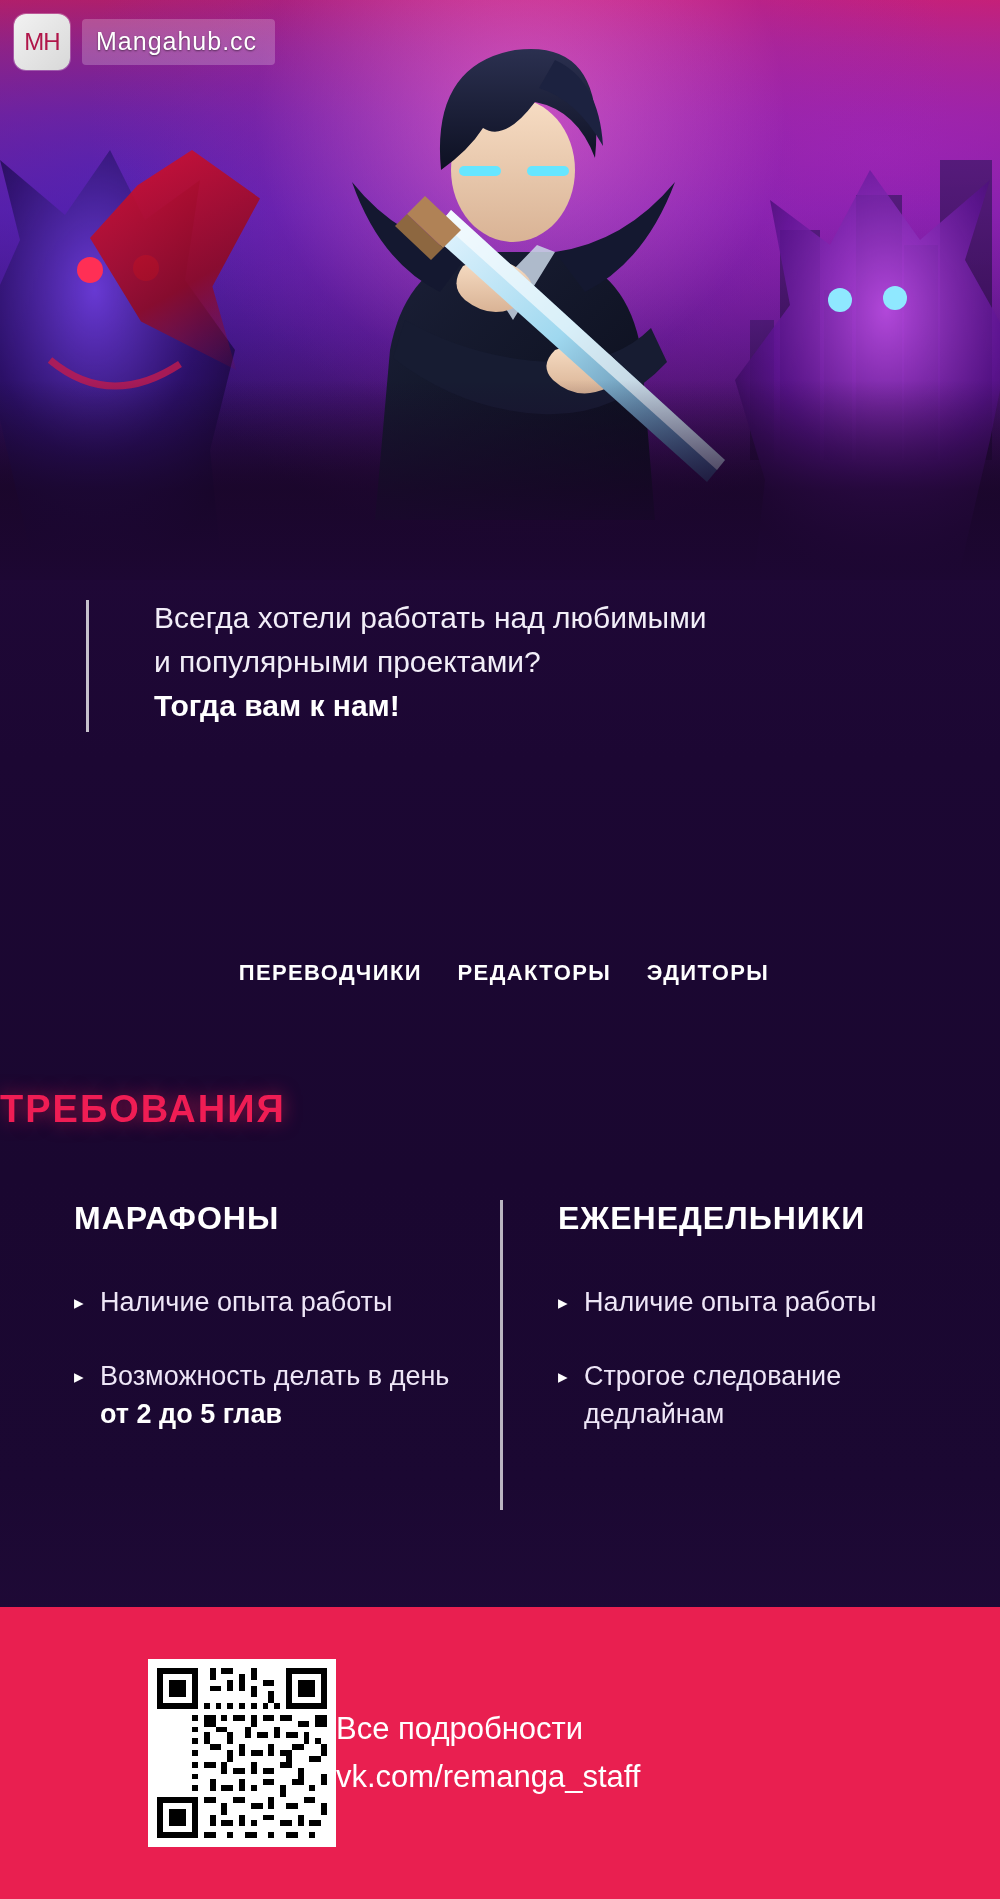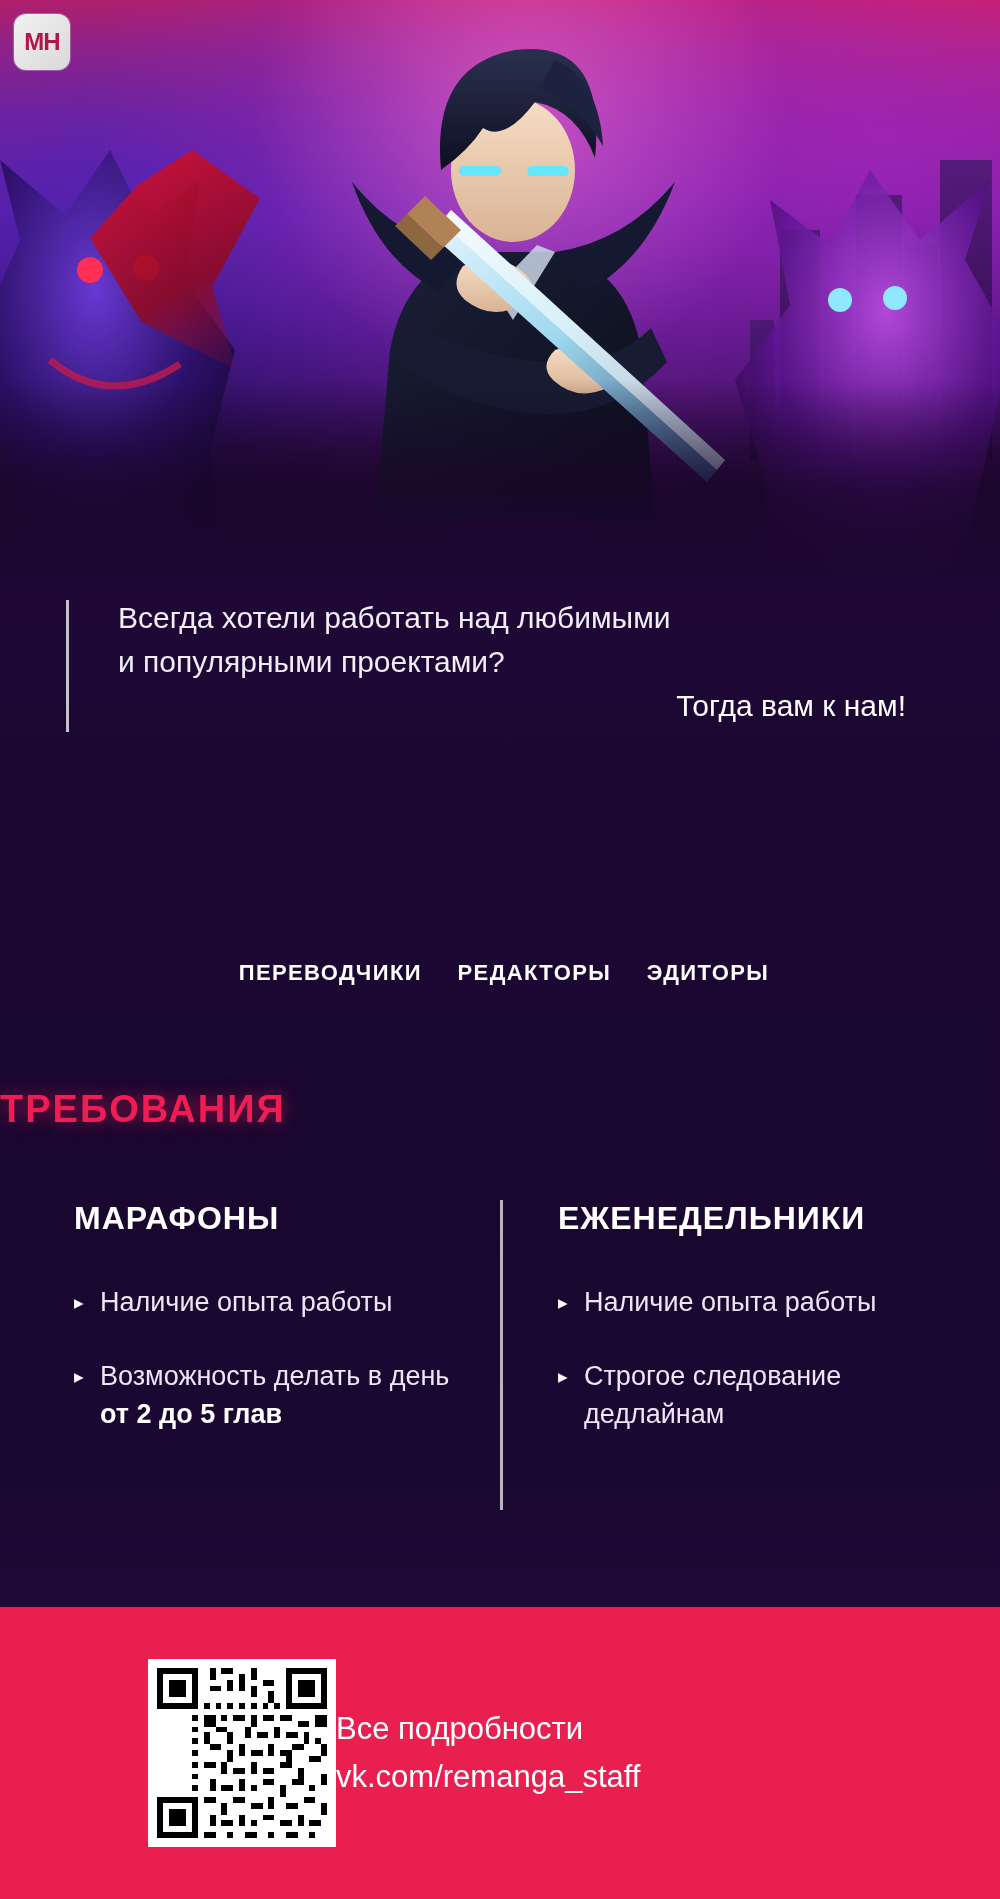--- a/index.html
+++ b/index.html
@@ -70,42 +70,42 @@
   
   .watermark {
     position: absolute; left: 14px; top: 14px;
     display: flex; align-items: center; gap: 12px;
     z-index: 6;
   }
   .wm-logo {
     width: 56px; height: 56px; border-radius: 12px;
     background: linear-gradient(135deg, #f2f2f2, #d8d8d8);
     display: flex; align-items: center; justify-content: center;
-    color: #b0164a; font-weight: bold; font-size: 24px; letter-spacing: -1px;
+    color: #b0164a; font-weight: normal; font-size: 24px; letter-spacing: -1px;
     box-shadow: 0 0 0 1px rgba(255,255,255,.25);
   }
   .wm-text {
     background: rgba(255,255,255,0.22);
     color: #fff; font-size: 25px; letter-spacing: 1px;
     padding: 8px 18px 9px 14px; border-radius: 4px;
     text-shadow: 0 1px 2px rgba(0,0,0,.5);
   }
 
   
   .intro {
-    position: absolute; left: 66px; top: 596px; width: 840px;
-    padding-left: 52px;
+    position: absolute; left: 86px; top: 596px; width: 840px;
+    padding-left: 68px;
     color: #ffffff;
   }
   .intro .bar {
     position: absolute; left: 0; top: 4px; width: 3px; height: 132px;
     background: rgba(255,255,255,0.75);
   }
   .intro p { font-size: 30px; line-height: 44px; color: #f2eef8; }
-  .intro p.strong { font-weight: normal; color: #ffffff; text-align: right; }
+  .intro p.strong { font-weight: bold; color: #ffffff; }
 
   
   .nabor {
     position: absolute; top: 772px; left: 0; width: 1000px;
     text-align: center;
   }
   .nabor-word {
     font-family: "DejaVu Serif", serif;
     font-size: 104px;
     font-weight: bold;
@@ -269,20 +269,21 @@
 
       <path d="M196 190 L470 440 L452 462 L176 214 Z" fill="url(#blade)"></path>
       <path d="M196 190 L470 440 L462 450 L186 202 Z" fill="#ffffff" opacity=".6"></path>
 
       <path d="M170 176 L206 210 L188 228 L152 194 Z" fill="#b08256"></path>
       <path d="M152 194 L188 228 L176 240 L140 206 Z" fill="#8d6740"></path>
     </svg>
 
     <div class="watermark">
       <div class="wm-logo">MH</div>
+      <div class="wm-text">Mangahub.cc</div>
     </div>
   </div>
 
   <div class="intro">
     <div class="bar"></div>
     <p>Всегда хотели работать над любимыми</p>
     <p>и популярными проектами?</p>
     <p class="strong">Тогда вам к нам!</p>
   </div>
 

